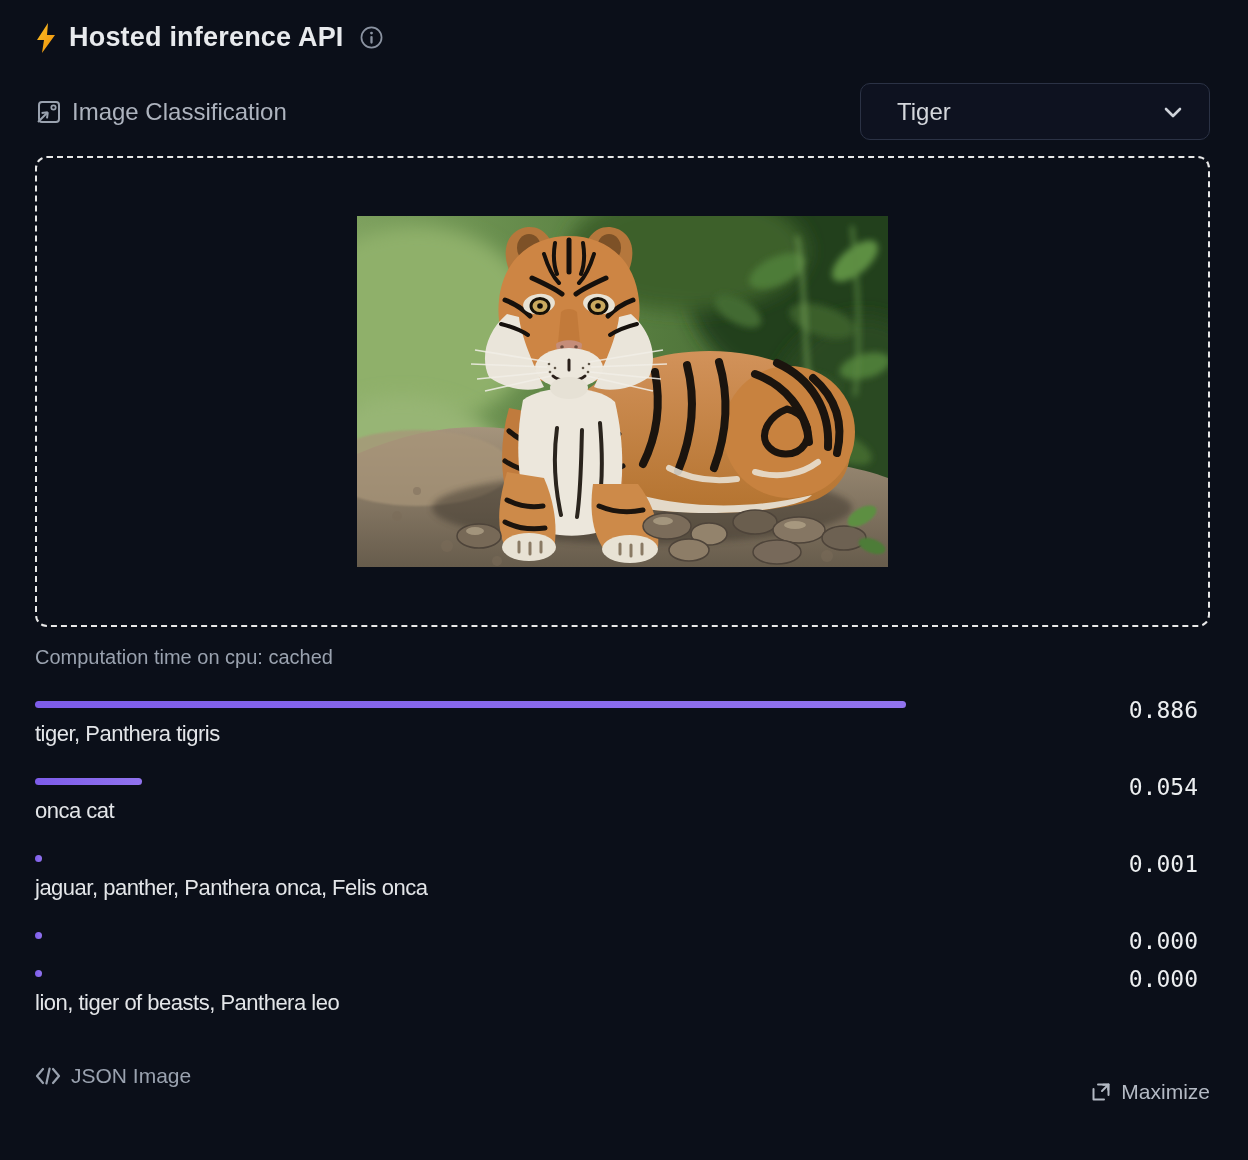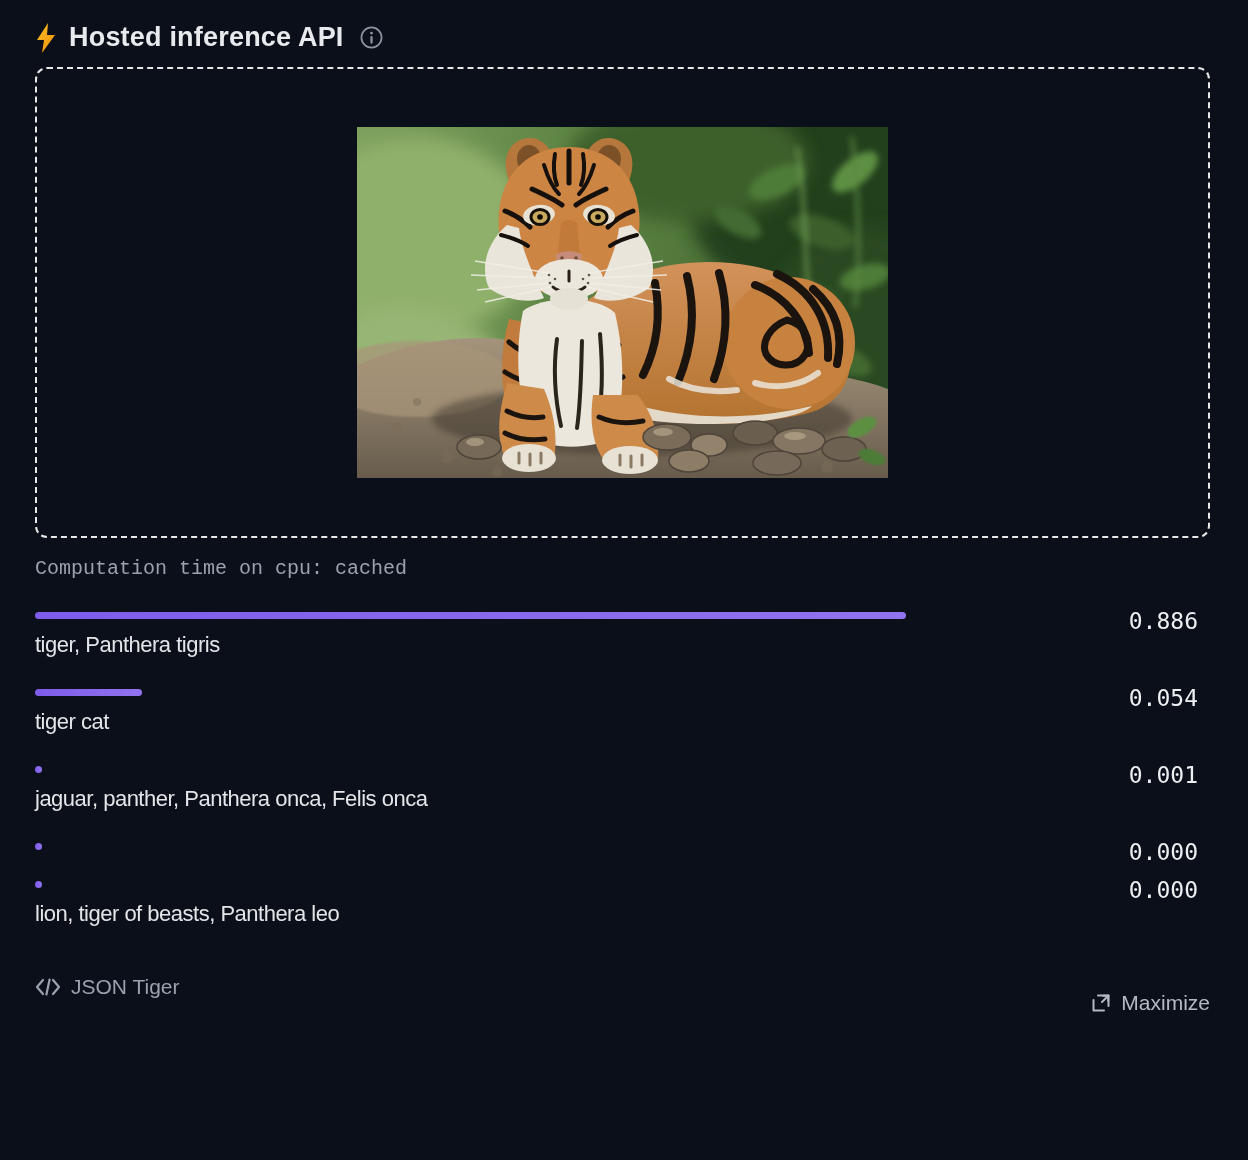--- a/index.html
+++ b/index.html
@@ -5,21 +5,21 @@
   * { margin:0; padding:0; box-sizing:border-box; }
   html,body { width:1248px; height:1160px; overflow:hidden; }
   body {
     background:#0b0f19;
     color:#e7e9ec;
     font-family:"Liberation Sans", sans-serif;
   }
   .widget { padding:22px 38px 28px 35px; }
 
   
-  .hdr { display:flex; align-items:center; gap:12px; margin-bottom:14px; }
+  .hdr { display:flex; align-items:center; gap:12px; margin-bottom:30px; }
   .bolt { width:22px; height:30px; flex:0 0 auto; }
   .hdr-title { font-size:27px; font-weight:700; color:#e8eaed; letter-spacing:.2px; }
   .info-icon { width:23px; height:23px; color:#8b93a1; margin-left:4px; }
 
   
   .task-row { display:flex; align-items:center; justify-content:space-between; margin-bottom:16px; }
   .task-left { display:flex; align-items:center; gap:11px; }
   .task-icon { width:26px; height:26px; color:#9aa2af; }
   .task-label { font-size:24px; color:#adb3be; }
   .model-select {
@@ -31,21 +31,21 @@
   .chevron { width:24px; height:24px; color:#cfd3da; }
 
   
   .dropzone {
     height:471px; border:2px dashed #e8e8e8; border-radius:12px;
     display:flex; align-items:center; justify-content:center;
   }
   .photo { width:531px; height:351px; display:block; }
 
   
-  .status-line { margin:19px 0 0 0; font-size:20px; color:#9aa2af;font-family:Liberation Mono, monospace; }
+  .status-line { margin:19px 0 0 0; font-size:20px; color:#9aa2af; }
 
   
   .results { margin-top:32px; }
   .result-row { position:relative; margin-bottom:31px; }
   .bar {
     height:7px; border-radius:4px; min-width:7px;
     background:linear-gradient(90deg,#7d5cea,#9173ee);
     margin-bottom:13px;
   }
   .result-label {
@@ -83,20 +83,37 @@
       <polygon points="13,0 2,17 9,17 7,30 20,12 12,12" fill="url(#boltg)"></polygon>
     </svg>
     <div class="hdr-title">Hosted inference API</div>
     <svg class="info-icon" viewBox="0 0 24 24">
       <circle cx="12" cy="12" r="10.5" fill="none" stroke="currentColor" stroke-width="1.8"></circle>
       <circle cx="12" cy="7.4" r="1.5" fill="currentColor"></circle>
       <rect x="10.8" y="10.4" width="2.4" height="8" rx="1.2" fill="currentColor"></rect>
     </svg>
   </div>
 
+  <div class="task-row">
+    <div class="task-left">
+      <svg class="task-icon" viewBox="0 0 26 26">
+        <rect x="4" y="3" width="20" height="20" rx="3" fill="none" stroke="currentColor" stroke-width="2"></rect>
+        <circle cx="18.5" cy="8.5" r="2.2" fill="none" stroke="currentColor" stroke-width="1.7"></circle>
+        <path d="M12.5 13.5 L3 23" stroke="currentColor" stroke-width="2" fill="none"></path>
+        <path d="M12.8 13.2 l-6.2 .8 M12.8 13.2 l-.8 6.2" stroke="currentColor" stroke-width="2" fill="none"></path>
+      </svg>
+      <div class="task-label">Image Classification</div>
+    </div>
+    <div class="model-select">
+      <span class="model-select-value">Tiger</span>
+      <svg class="chevron" viewBox="0 0 24 24">
+        <polyline points="5,9 12,16 19,9" fill="none" stroke="currentColor" stroke-width="2.6" stroke-linecap="round" stroke-linejoin="round"></polyline>
+      </svg>
+    </div>
+  </div>
 
   <div class="dropzone">
     <svg class="photo" viewBox="0 0 531 351">
       <defs>
         <linearGradient id="bgG" x1="0" y1="0" x2="1" y2="0">
           <stop offset="0" stop-color="#7da05e"></stop>
             <stop offset=".45" stop-color="#5b8243"></stop>
             <stop offset="1" stop-color="#3d5f2c"></stop>
         </linearGradient>
         <linearGradient id="dirtG" x1="0" y1="0" x2="0" y2="1">
@@ -293,21 +310,21 @@
 
   <div class="results">
     <div class="result-row">
       <div class="bar" style="width: 74.16%;"></div>
       <div class="result-label">tiger, Panthera tigris</div>
       <div class="result-value">0.886</div>
     </div>
 
     <div class="result-row">
       <div class="bar" style="width: 9.12%;"></div>
-      <div class="result-label">tiger cat</div>
+      <div class="result-label">onca cat</div>
       <div class="result-value">0.054</div>
     </div>
 
     <div class="result-row">
       <div class="bar" style="width: 0.08%;"></div>
       <div class="result-label">jaguar, panther, Panthera onca, Felis onca</div>
       <div class="result-value">0.001</div>
     </div>
 
     <div class="result-row">
@@ -322,21 +339,21 @@
     </div>
   </div>
 
   <div class="ftr">
     <div class="ftr-left">
       <svg class="code-icon" viewBox="0 0 26 18">
         <polyline points="8,2 2,9 8,16" fill="none" stroke="#9aa2af" stroke-width="2.2" stroke-linecap="round" stroke-linejoin="round"></polyline>
         <polyline points="18,2 24,9 18,16" fill="none" stroke="#9aa2af" stroke-width="2.2" stroke-linecap="round" stroke-linejoin="round"></polyline>
         <line x1="14.6" y1="1.5" x2="11.4" y2="16.5" stroke="#9aa2af" stroke-width="2.2" stroke-linecap="round"></line>
       </svg>
-      <span class="ftr-label">JSON Tiger</span>
+      <span class="ftr-label">JSON Image</span>
     </div>
     <div class="ftr-right">
       <svg class="max-icon" viewBox="0 0 20 20">
         <path d="M2.5 7 L2.5 17.5 L13 17.5" fill="none" stroke="currentColor" stroke-width="2" stroke-linecap="round" stroke-linejoin="round"></path>
         <path d="M7 2.5 L17.5 2.5 L17.5 13" fill="none" stroke="currentColor" stroke-width="2" stroke-linecap="round" stroke-linejoin="round"></path>
         <path d="M17.5 2.5 L11 9" stroke="currentColor" stroke-width="2" stroke-linecap="round"></path>
         <path d="M12.2 2.8 l5 0 l0 5" fill="none" stroke="currentColor" stroke-width="2" stroke-linecap="round" stroke-linejoin="round"></path>
       </svg>
       <span class="ftr-label">Maximize</span>
     </div>

